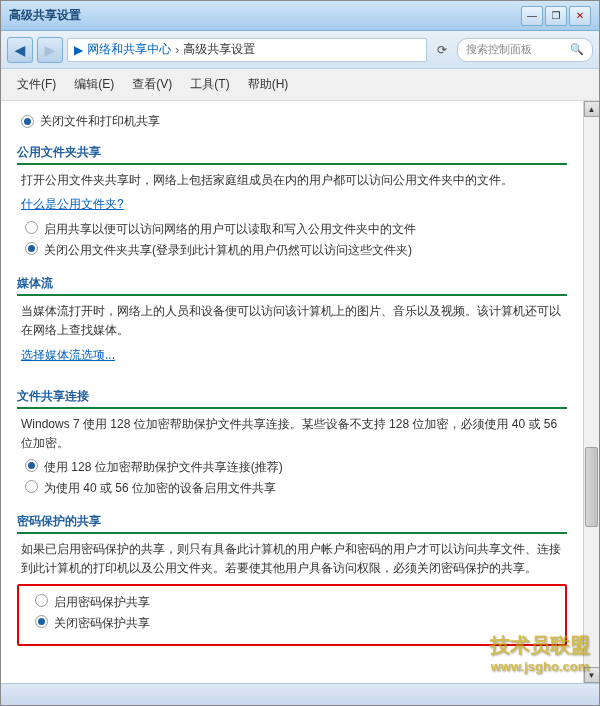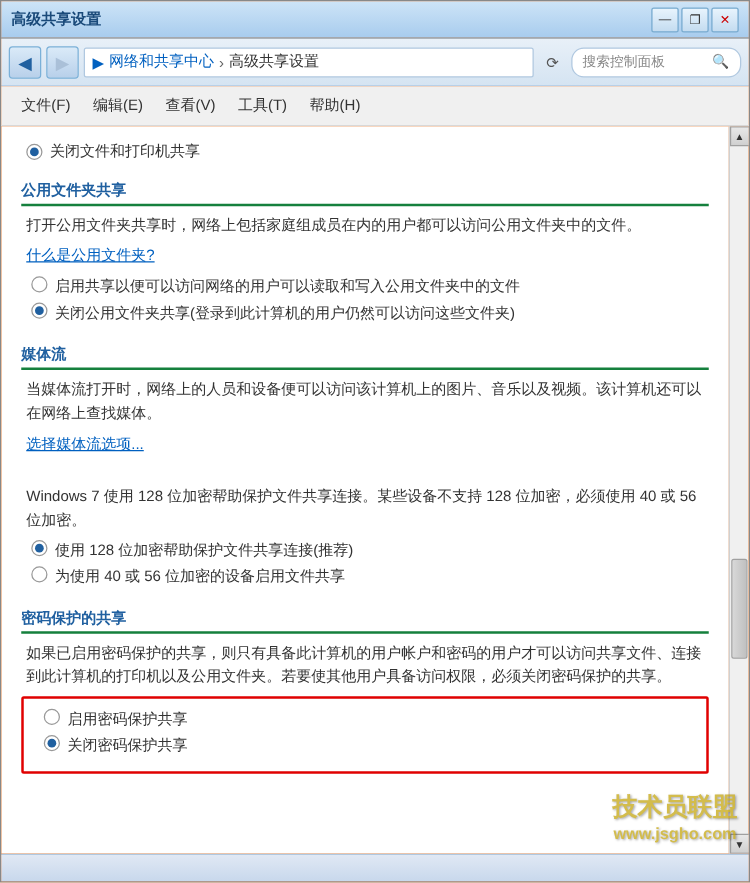--- a/index.html
+++ b/index.html
@@ -9,21 +9,21 @@
       font-family: "Microsoft YaHei", "SimHei", sans-serif;
       font-size: 12px;
       background: #c0c0c0;
       overflow: hidden;
     }
 
     
     .window {
       width: 600px;
       height: 706px;
-      background: #f97316;
+      background: #fca5a5;
       border: 1px solid #888;
       display: flex;
       flex-direction: column;
     }
 
     .title-bar {
       background: linear-gradient(to bottom, #cde4f7, #a8ccee);
       height: 30px;
       display: flex;
       align-items: center;
@@ -367,20 +367,21 @@
         </div>
       </div>
 
       <div class="section">
         <div class="section-title">媒体流</div>
         <div class="section-desc">当媒体流打开时，网络上的人员和设备便可以访问该计算机上的图片、音乐以及视频。该计算机还可以在网络上查找媒体。</div>
         <a class="link-text">选择媒体流选项...</a>
       </div>
 
       <div class="section">
+        <div class="section-title">文件共享连接</div>
         <div class="section-desc">Windows 7 使用 128 位加密帮助保护文件共享连接。某些设备不支持 128 位加密，必须使用 40 或 56 位加密。</div>
         <div class="radio-option">
           <div class="radio-circle selected"></div>
           <span class="radio-label">使用 128 位加密帮助保护文件共享连接(推荐)</span>
         </div>
         <div class="radio-option">
           <div class="radio-circle"></div>
           <span class="radio-label">为使用 40 或 56 位加密的设备启用文件共享</span>
         </div>
       </div>

